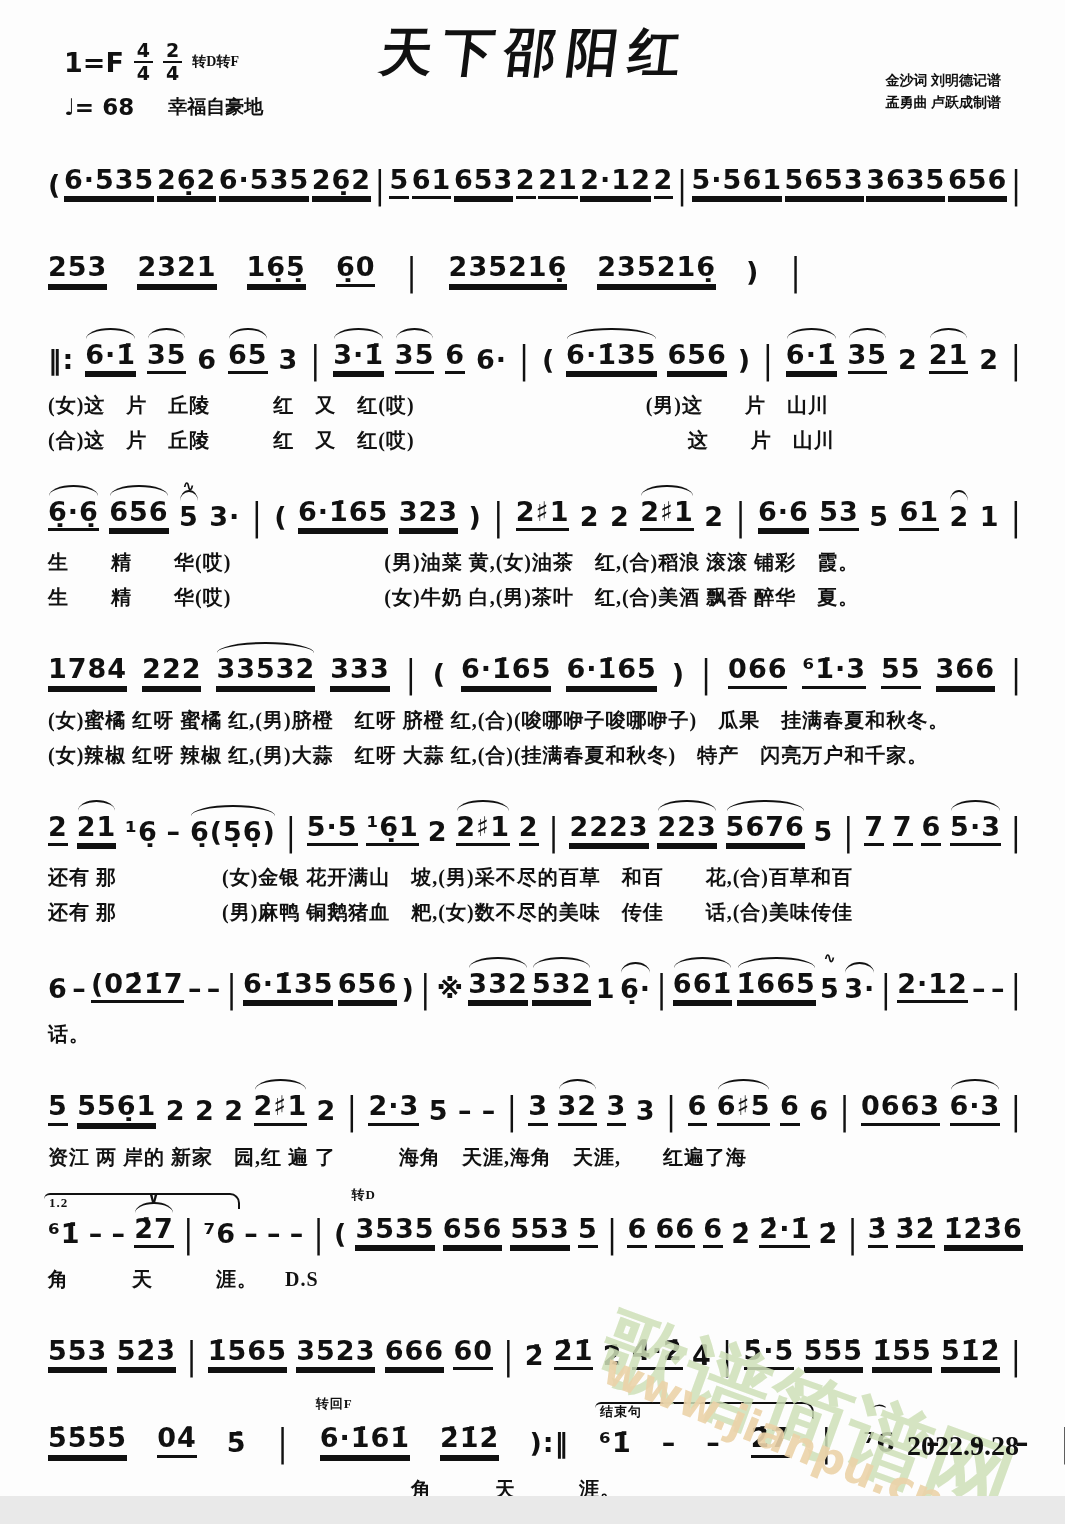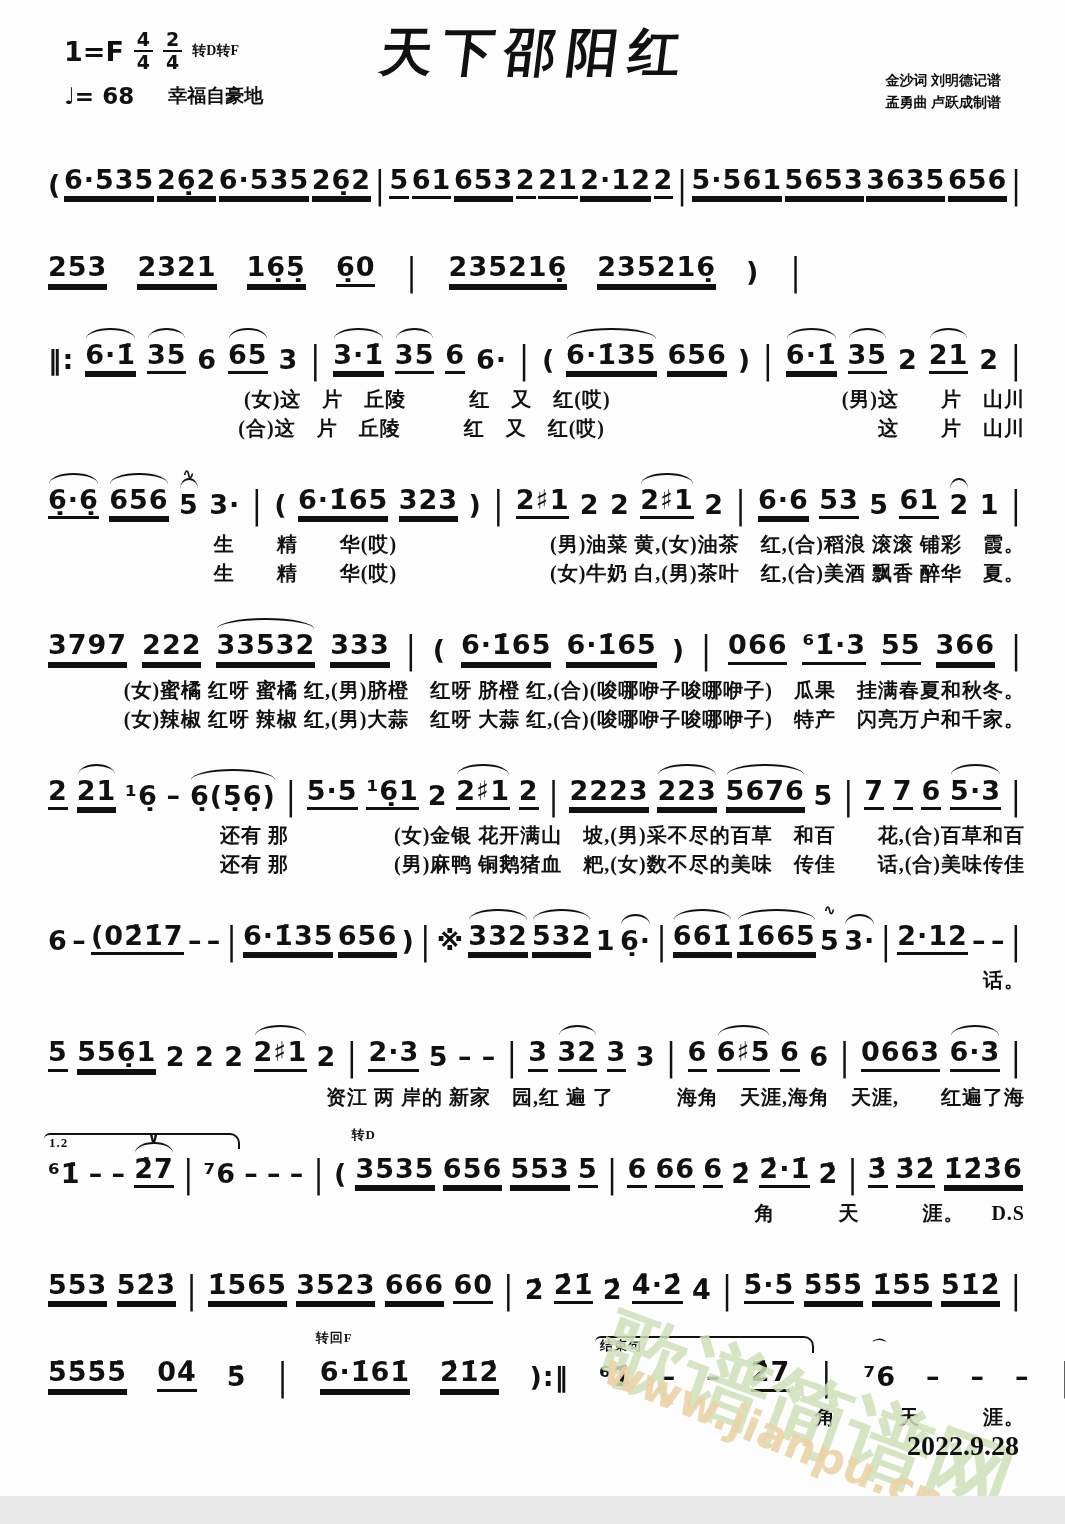--- a/index.html
+++ b/index.html
@@ -2,21 +2,21 @@
 <html><head>
 <meta charset="utf-8">
 <style>
   html,body{margin:0;padding:0;background:#fff;}
   .page{position:relative;width:1065px;height:1524px;background:#fdfdfd;overflow:hidden;
         font-family:"Liberation Serif","DejaVu Serif",serif;color:#111;}
   .inner{padding:18px 40px 0 46px;}
 
   
   .header{position:relative;height:118px;}
-  .keyblock{position:absolute;left:18px;top:11px;}
+  .keyblock{position:absolute;left:18px;top:22px;}
   .keyline{display:flex;align-items:center;gap:10px;font-weight:bold;}
   .key{font-size:27px;font-family:"DejaVu Sans",sans-serif;font-weight:bold;}
   .frac{display:inline-flex;flex-direction:column;align-items:center;font-size:19px;line-height:1;
         font-family:"DejaVu Sans",sans-serif;}
   .frac b{display:block;padding:1px 3px;}
   .frac b:last-child{border-top:2px solid #111;}
   .mod{font-size:14px;font-weight:bold;}
   .tempoline{margin-top:10px;display:flex;align-items:center;gap:34px;}
   .tempo{font-size:23px;font-weight:bold;font-family:"DejaVu Sans",sans-serif;}
   .expr{font-size:19px;font-weight:bold;}
@@ -38,22 +38,22 @@
   .tok.b2::after{content:"";position:absolute;left:0;right:0;bottom:-6px;height:3px;background:#111;}
   .tok.slur::before{content:"";position:absolute;left:1px;right:1px;top:-13px;height:9px;
         border-top:2.5px solid #111;border-radius:50% 50% 0 0 / 100% 100% 0 0;}
   .tok.bar{font-weight:normal;font-size:30px;transform:scaleY(1.25);padding:0 1px;}
   .tok .above{position:absolute;top:-24px;left:50%;transform:translateX(-50%);
         font-size:15px;font-style:normal;font-weight:bold;}
   .tok .cap{position:absolute;left:-4px;top:-27px;font-size:13px;font-style:normal;
         font-weight:bold;white-space:nowrap;font-family:"Liberation Serif",serif;}
   .tok .cap.capline{border-top:2.5px solid #111;border-right:2.5px solid #111;
         padding:1px 170px 0 5px;border-top-left-radius:6px;border-top-right-radius:10px;}
-  .lyric{white-space:pre;font-size:20px;font-weight:bold;margin:2px 0 0 2px;
-        font-family:"Liberation Serif",serif;letter-spacing:1px;text-align:right;}
+  .lyric{white-space:pre;font-size:20px;font-weight:bold;margin:8px 0 0 2px;
+        font-family:"Liberation Serif",serif;letter-spacing:1px;}
 
   
   .date{position:absolute;right:46px;bottom:62px;font-size:28px;font-weight:bold;
         font-family:"Liberation Serif",serif;}
   .wm1{position:absolute;right:-40px;bottom:120px;width:480px;font-size:86px;font-weight:900;
         color:#cfe0b8;opacity:.85;transform:rotate(20deg);transform-origin:left top;
         white-space:nowrap;pointer-events:none;}
   .wm2{position:absolute;right:30px;bottom:130px;width:420px;font-size:44px;font-weight:900;
         color:#ecd3a9;opacity:.9;transform:rotate(22deg);transform-origin:left top;
         white-space:nowrap;pointer-events:none;font-family:"DejaVu Sans",sans-serif;}
@@ -180,38 +180,38 @@
             <span class="tok b1">61</span>
             <span class="tok slur">2</span>
             <span class="tok">1</span>
             <span class="tok bar">|</span>
           </div>
           <div class="lyric">生　　精　　华(哎)　　　　　　　 (男)油菜 黄,(女)油茶　红,(合)稻浪 滚滚 铺彩　霞。</div>
           <div class="lyric">生　　精　　华(哎)　　　　　　　 (女)牛奶 白,(男)茶叶　红,(合)美酒 飘香 醉华　夏。</div>
         </div>
         <div class="system">
           <div class="mline">
-            <span class="tok b2">3797</span>
+            <span class="tok b2">1784</span>
             <span class="tok b2">222</span>
             <span class="tok b2 slur">33532</span>
             <span class="tok b2">333</span>
             <span class="tok bar">|</span>
             <span class="tok">(</span>
             <span class="tok b2">6·1̇65</span>
             <span class="tok b2">6·1̇65</span>
             <span class="tok">)</span>
             <span class="tok bar">|</span>
             <span class="tok b1">066</span>
             <span class="tok b1">⁶1̇·3</span>
             <span class="tok b1">55</span>
             <span class="tok b2">366</span>
             <span class="tok bar">|</span>
           </div>
           <div class="lyric">(女)蜜橘 红呀 蜜橘 红,(男)脐橙　红呀 脐橙 红,(合)(唆哪咿子唆哪咿子)　瓜果　挂满春夏和秋冬。</div>
-          <div class="lyric">(女)辣椒 红呀 辣椒 红,(男)大蒜　红呀 大蒜 红,(合)(唆哪咿子唆哪咿子)　特产　闪亮万户和千家。</div>
+          <div class="lyric">(女)辣椒 红呀 辣椒 红,(男)大蒜　红呀 大蒜 红,(合)(挂满春夏和秋冬)　特产　闪亮万户和千家。</div>
         </div>
         <div class="system">
           <div class="mline">
             <span class="tok b1">2</span>
             <span class="tok b2 slur">21</span>
             <span class="tok">¹6̣</span>
             <span class="tok">–</span>
             <span class="tok slur">6̣(5̣6̣)</span>
             <span class="tok bar">|</span>
             <span class="tok b1">5·5</span>

